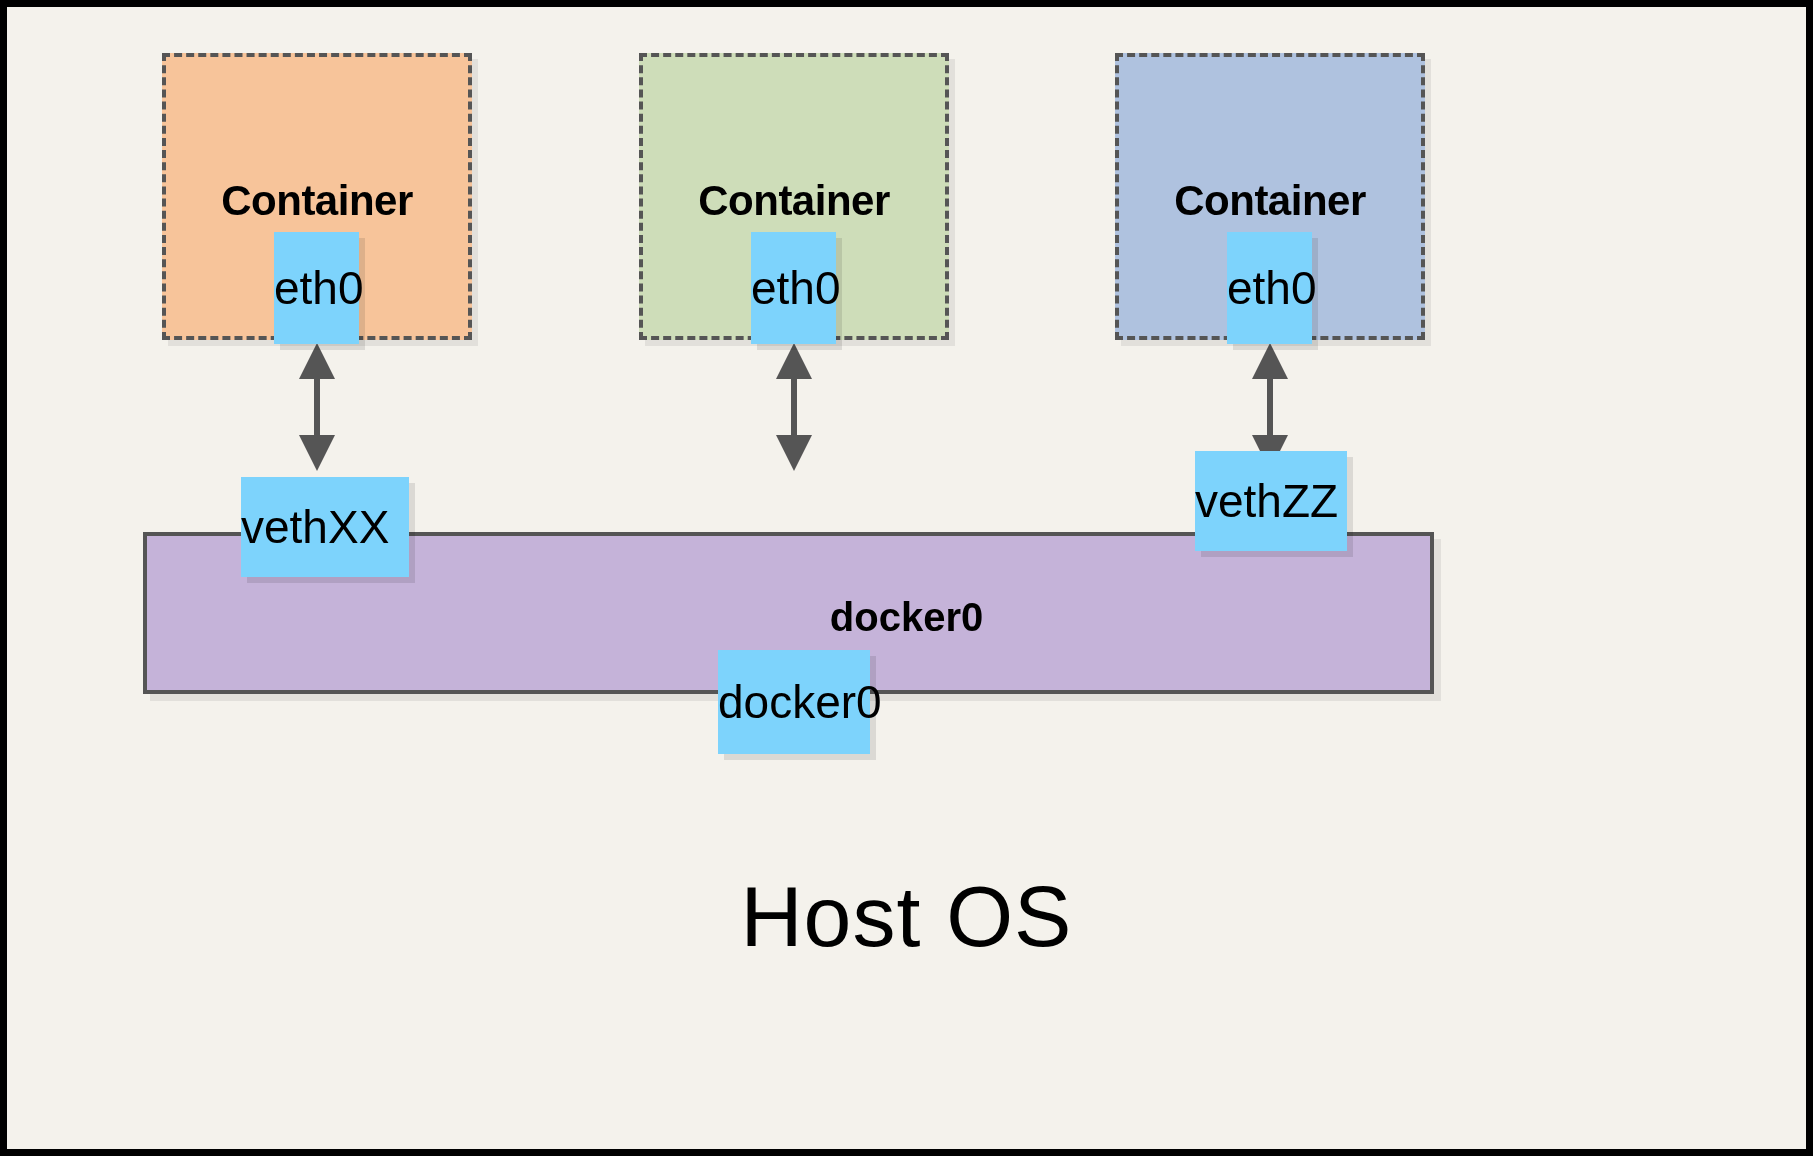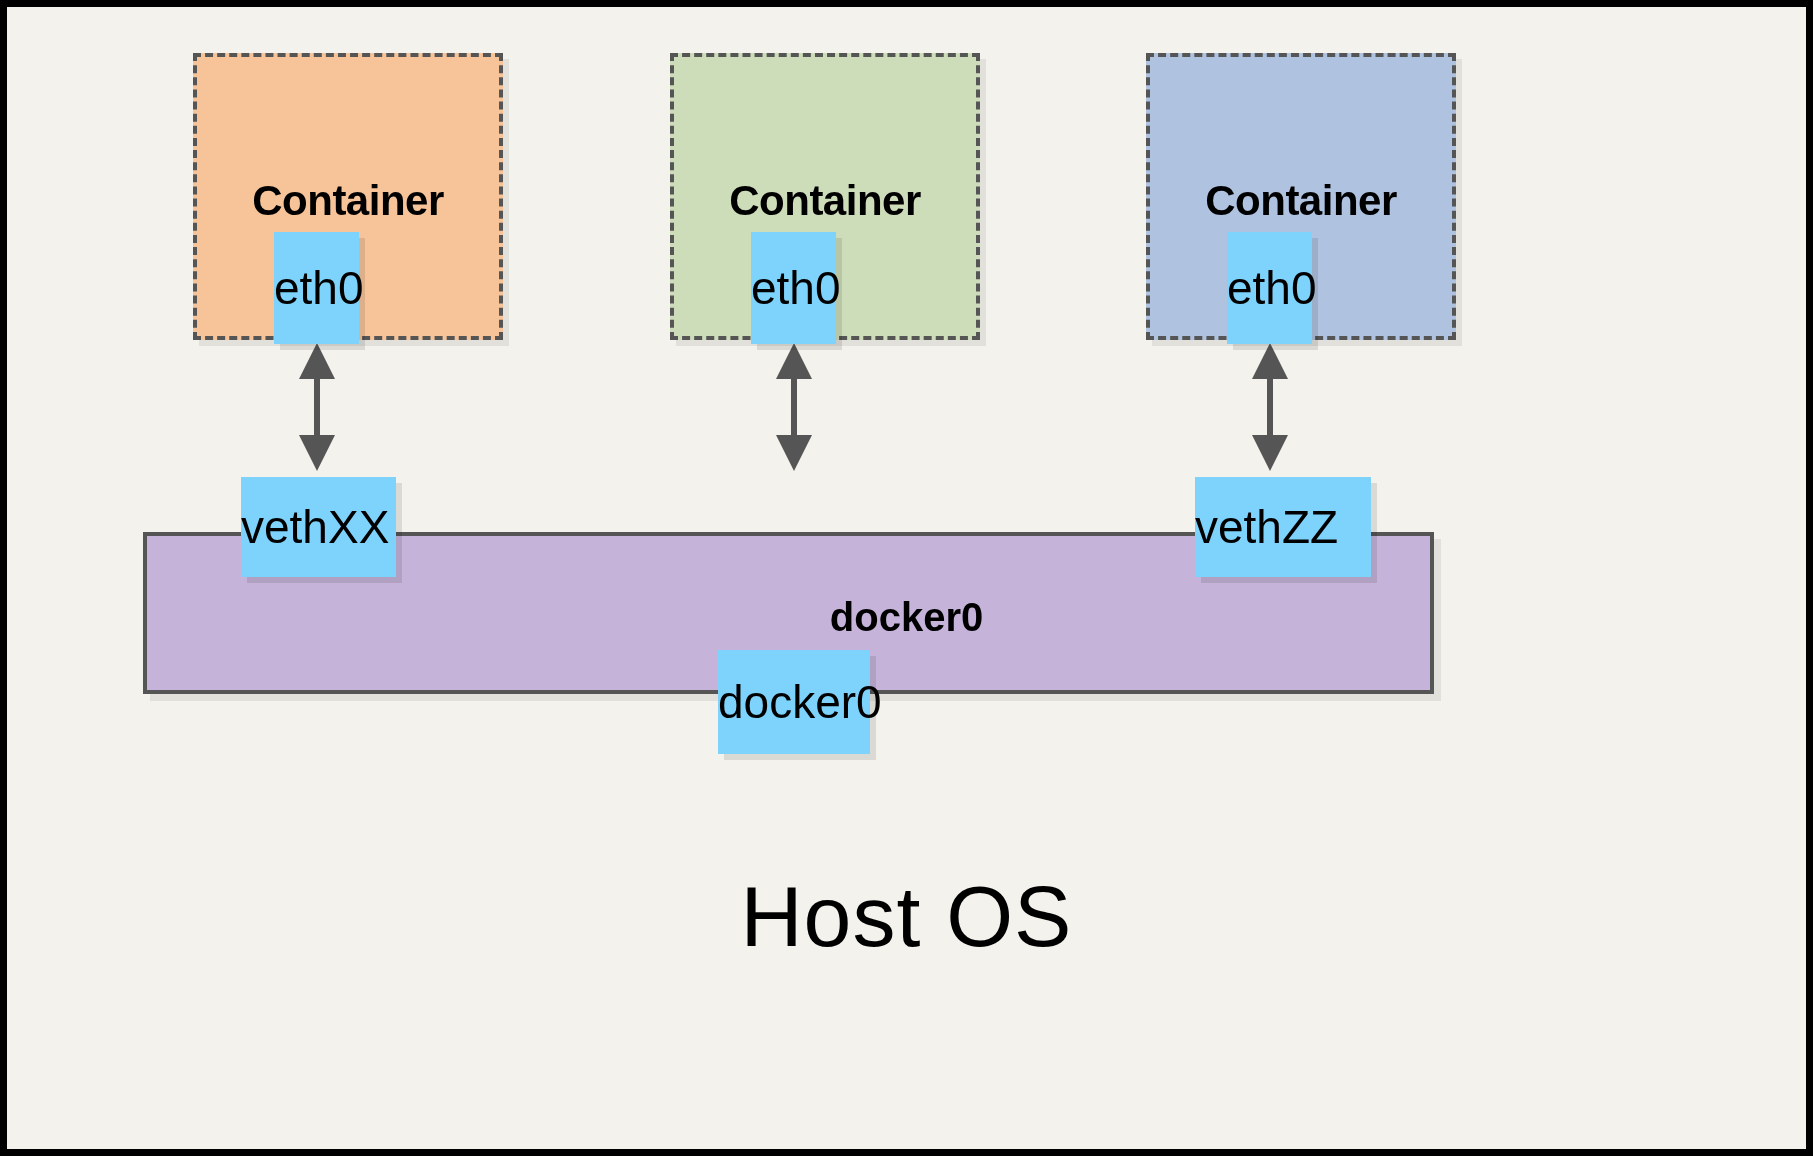--- a/index.html
+++ b/index.html
@@ -15,21 +15,20 @@
     left:7px;top:7px;
     width:1799px;height:1142px;
     background:#F4F2EC;
   }
   
   .container-box{
     position:absolute;
     border:4px dashed #555555;
     box-sizing:border-box;
     box-shadow:6px 6px 0 0 rgba(0,0,0,0.07);
-    margin-left:31px;
   }
   .container-title{
     position:absolute;
     left:0;right:0;
     text-align:center;
     font-size:42px;
     font-weight:bold;
     color:#000;
     letter-spacing:-0.5px;
   }
@@ -124,24 +123,24 @@
 
     <svg class="arrow" style="left:1239px;top:336px;" width="48" height="128" viewBox="0 0 48 128">
       <line x1="24" y1="26" x2="24" y2="102" stroke="#555555" stroke-width="6"></line>
       <polygon points="24,0 42,36 6,36" fill="#555555"></polygon>
       <polygon points="24,128 42,92 6,92" fill="#555555"></polygon>
     </svg>
 
     <div id="bridge" style="left:136px;top:525px;width:1291px;height:162px;"></div>
     <div id="bridge-label" style="top:588px;">docker0</div>
 
-    <div class="note" style="left:234px;top:470px;width:155px;height:100px;">
+    <div class="note" style="left:234px;top:470px;width:168px;height:100px;">
       <span>vethXX</span>
     </div>
-    <div class="note" style="left:1188px;top:470px;width:176px;height:100px;">
+    <div class="note" style="left:1188px;top:444px;width:152px;height:100px;">
       <span>vethZZ</span>
     </div>
 
     <div class="note" style="left:711px;top:643px;width:152px;height:104px;">
       <span>docker0</span>
     </div>
 
 
     <div id="host-os" style="top:860px;">Host OS</div>
 

